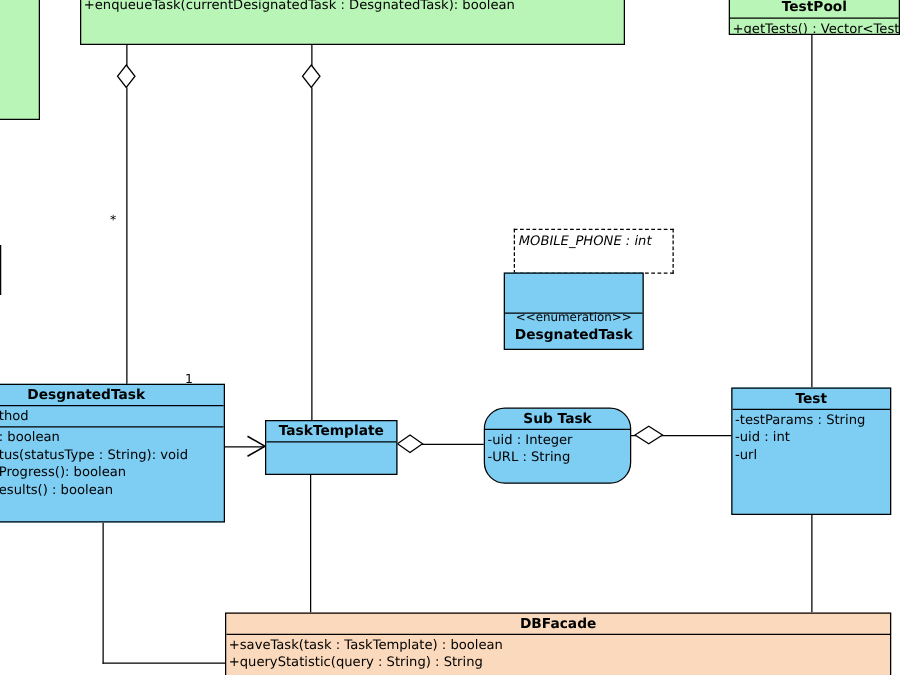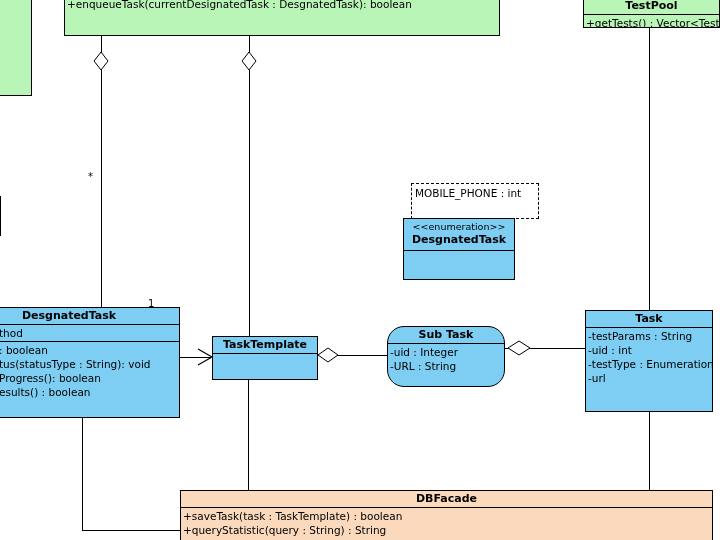--- a/index.html
+++ b/index.html
@@ -10,28 +10,28 @@
   
   .uml{position:absolute;box-sizing:border-box;border:1px solid #000;
        background:#7ECDF2;overflow:hidden;}
   .uml.green{background:#BAF5B8;}
   .uml.orange{background:#FAD9BC;}
   .uml .title{font-size:11px;font-weight:bold;text-align:center;
               padding:1px 2px 2px 2px;line-height:13px;color:#000;
               border-bottom:1px solid #000;white-space:nowrap;}
   .uml .title.noline{border-bottom:none;}
   .uml .stereo{font-size:9.5px;font-weight:normal;text-align:center;
-               line-height:12px;padding-top:1px;}
+               line-height:12px;padding-top:1px;margin-top:28px;}
   .uml .compartment{padding:1px 2px;border-bottom:1px solid #000;}
   .uml .compartment.last{border-bottom:none;}
   .uml .row{font-size:10.5px;line-height:14px;color:#000;white-space:nowrap;}
 
   
   .note{position:absolute;box-sizing:border-box;border:1px dashed #000;
-        background:#ffffff;padding:2px 3px;}
+        background:#ffffff;padding:2px 3px;font-style:italic;}
   .note .row{font-size:10.5px;line-height:15px;color:#000;white-space:nowrap;}
 
   
   .ln{position:absolute;background:#000;}
   .lnh{height:1px;}
   .lnv{width:1px;}
 
   .mult{position:absolute;font-size:10px;line-height:10px;color:#000;}
 
   svg.ov{position:absolute;left:0;top:0;width:720px;height:540px;
@@ -120,25 +120,24 @@
 
   <div class="uml" style="left:387px;top:326px;width:118px;height:61px;border-radius:17px;">
     <div class="title">Sub Task</div>
     <div class="compartment last">
       <div class="row">-uid : Integer</div>
       <div class="row">-URL : String</div>
     </div>
   </div>
 
   <div class="uml" style="left:585px;top:310px;width:128px;height:102px;">
-    <div class="title">Task</div>
+    <div class="title">Test</div>
     <div class="compartment last">
       <div class="row">-testParams : String</div>
       <div class="row">-uid : int</div>
-      <div class="row">-testType : Enumeration</div>
       <div class="row">-url</div>
     </div>
   </div>
 
   <div class="note" style="left:411px;top:183px;width:128px;height:36px;">
     <div class="row">MOBILE_PHONE : int</div>
   </div>
 
   <div class="uml" style="left:403px;top:218px;width:112px;height:62px;">
     <div class="title noline" style="padding-bottom:0;">

